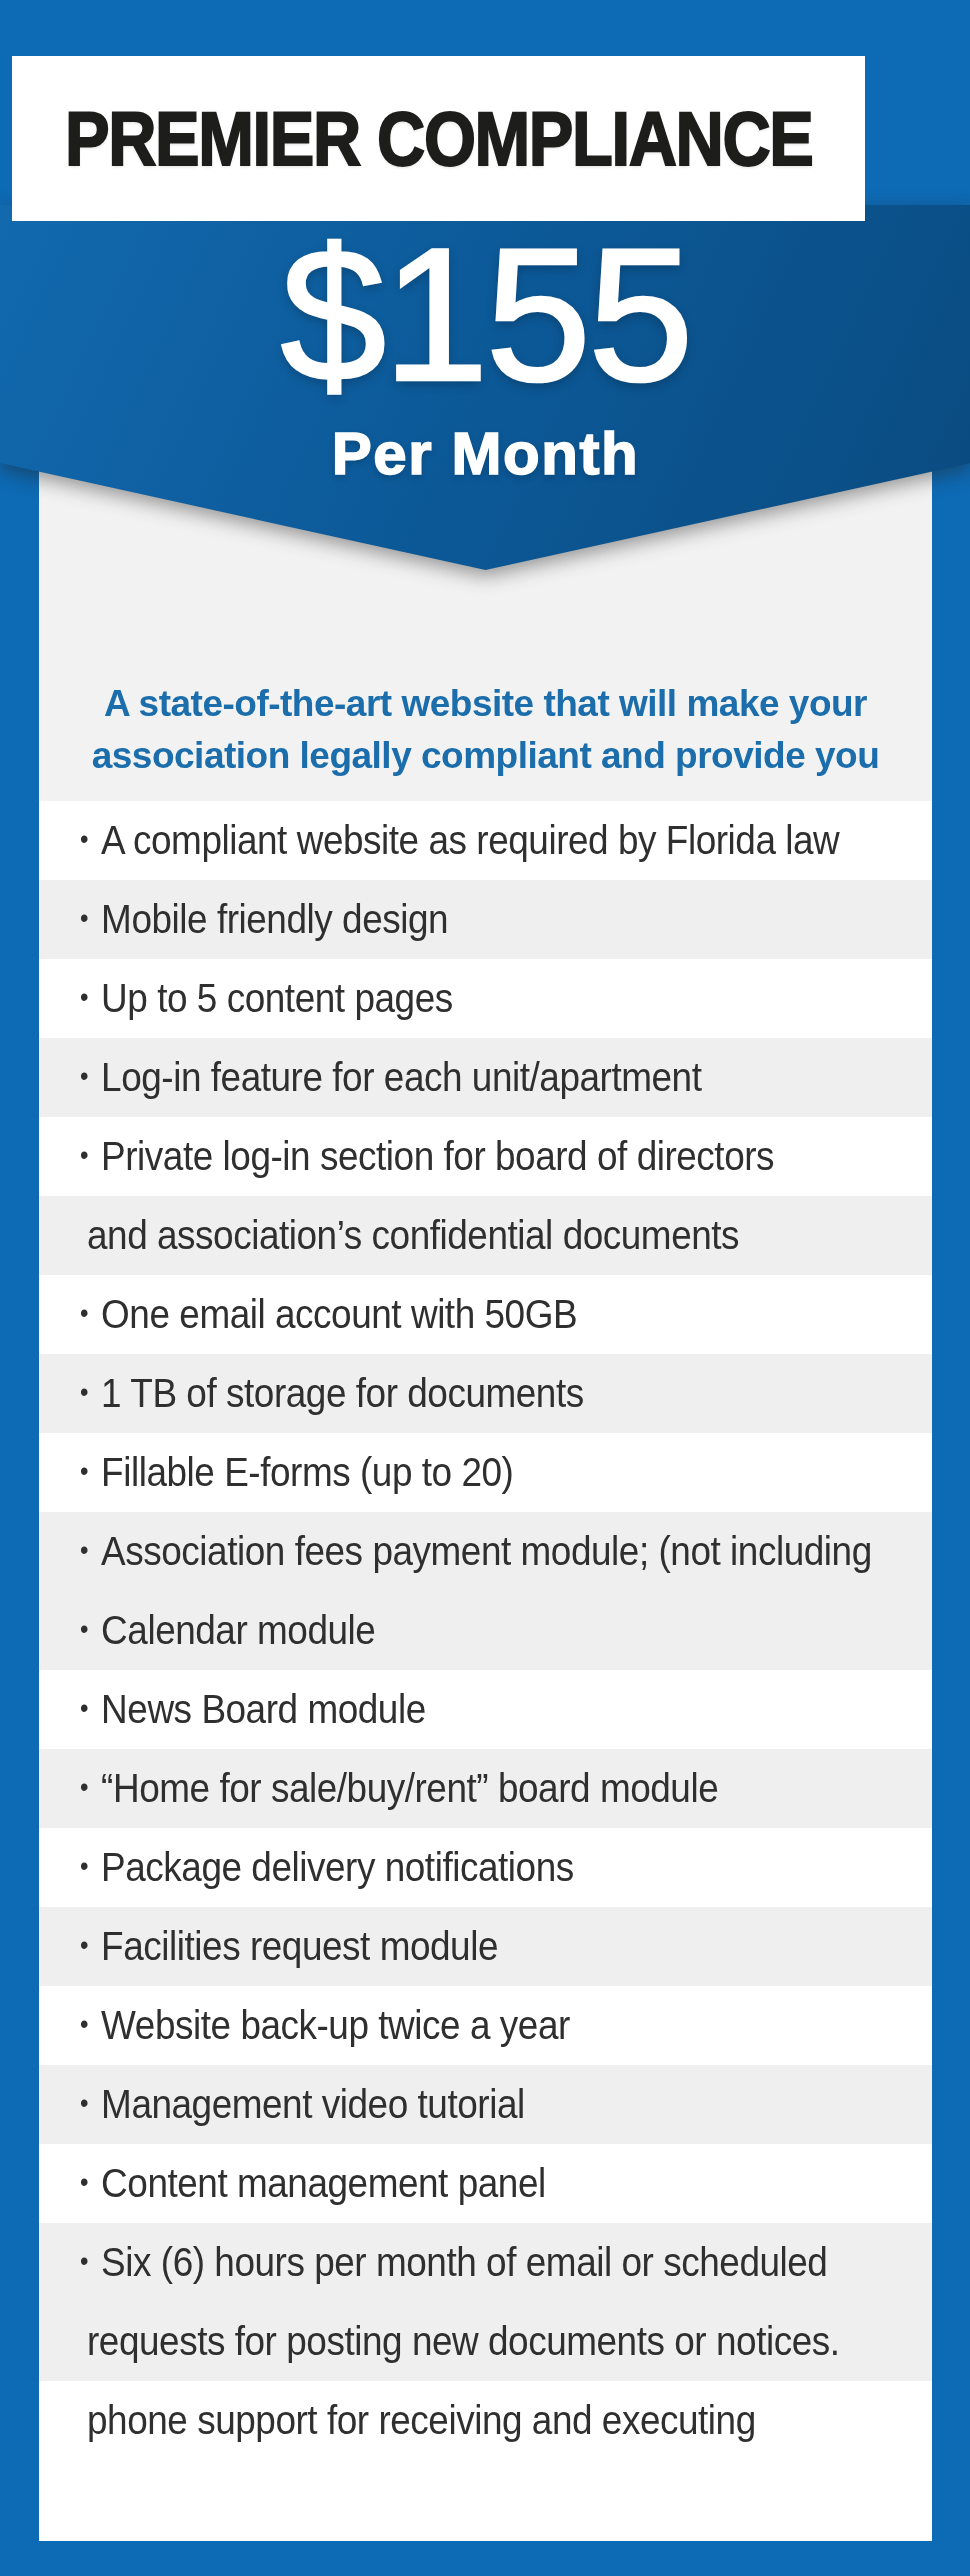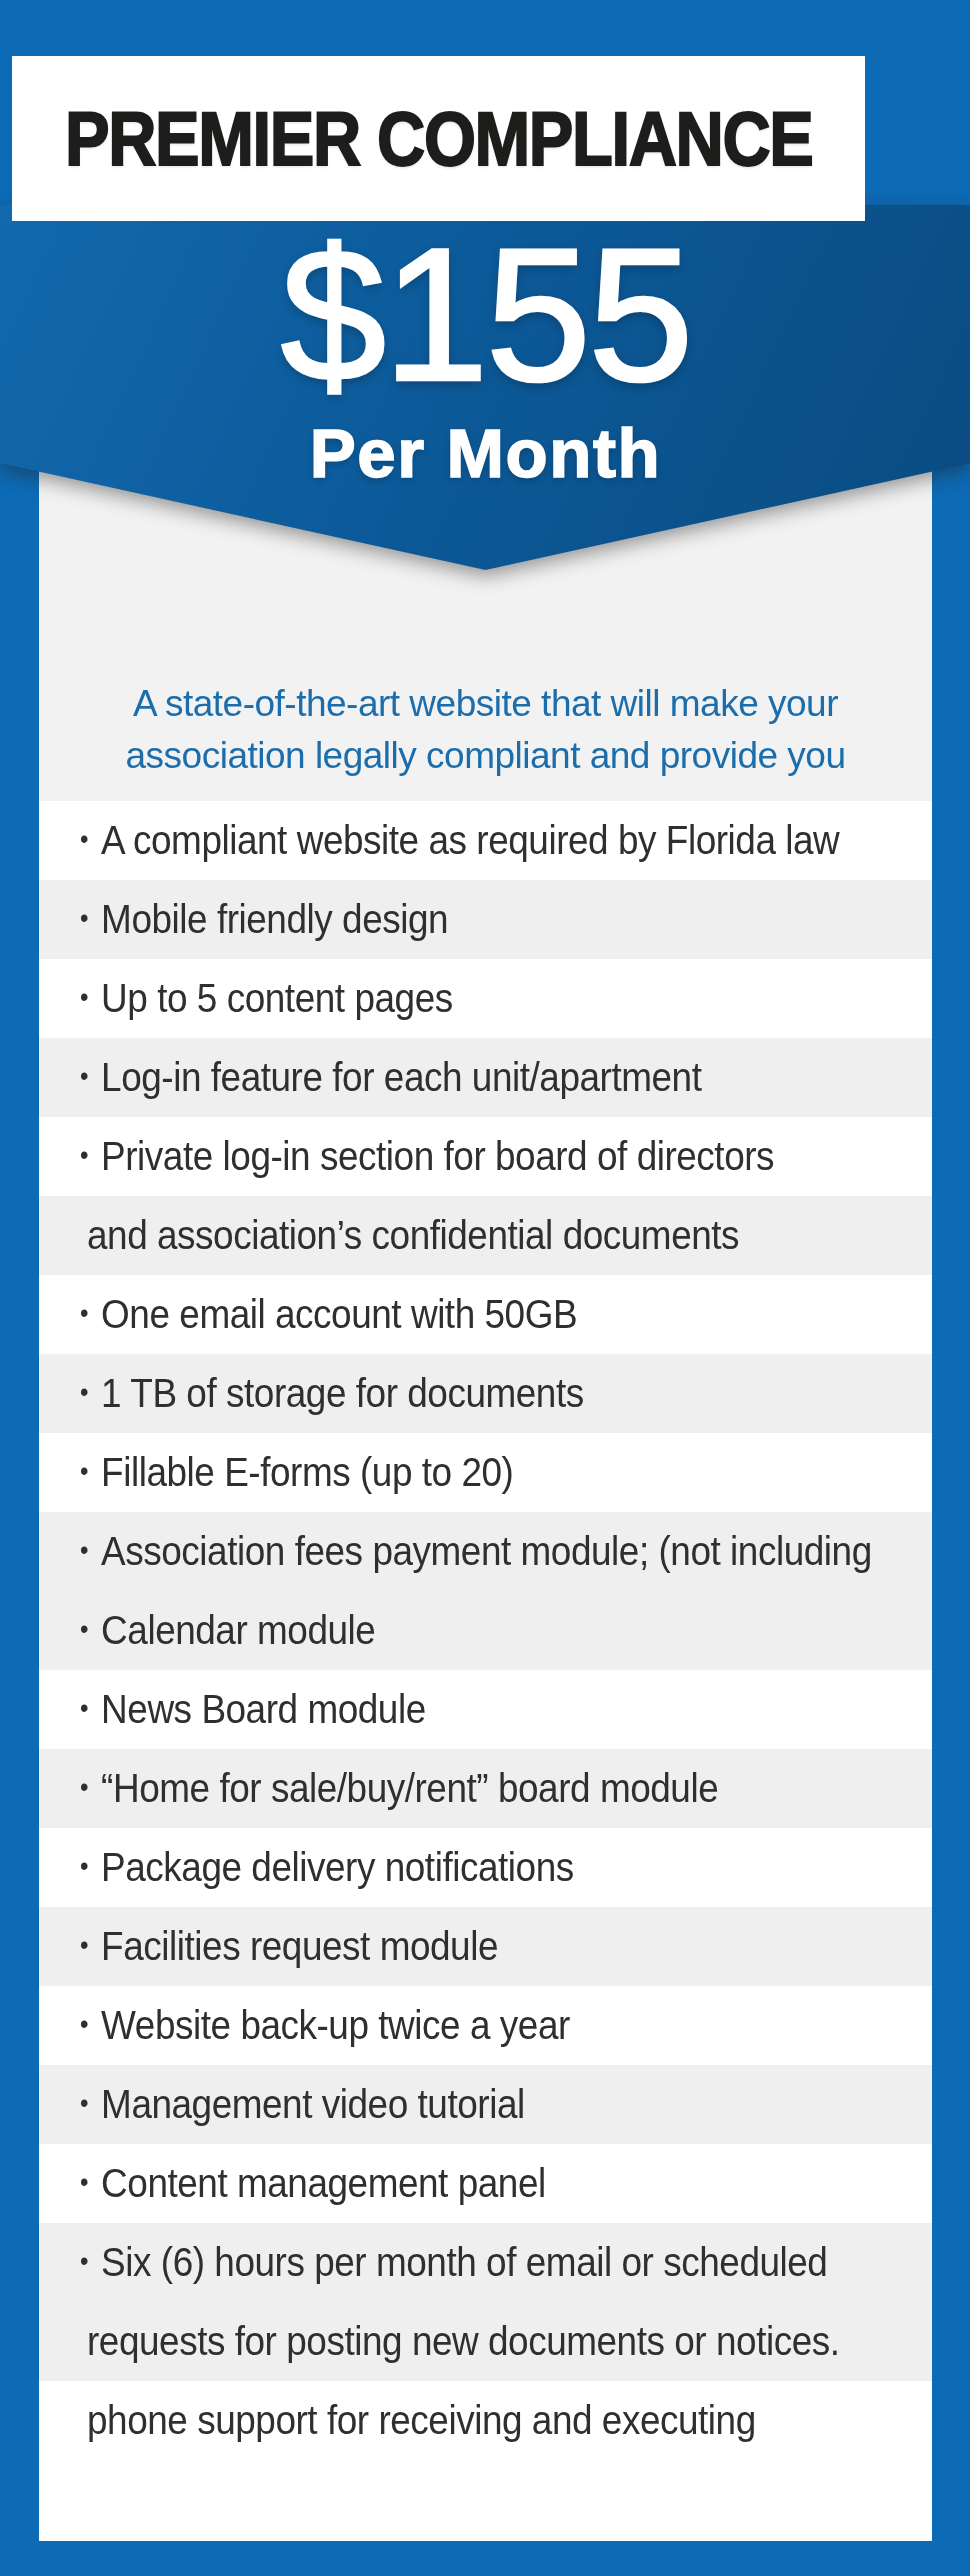--- a/index.html
+++ b/index.html
@@ -41,21 +41,21 @@
   .card{
     position:absolute;left:39px;top:205px;width:893px;height:2336px;
     background:var(--card-bg);z-index:1;
   }
   .desc-section{
     height:596px;background:var(--desc-bg);
     display:flex;flex-direction:column;justify-content:flex-end;
     align-items:center;padding-bottom:19px;box-sizing:border-box;
   }
   .desc-line{
-    line-height:52px;height:52px;font-size:37px;font-weight:400;
+    line-height:52px;height:52px;font-size:37px;font-weight:700;
     letter-spacing:-0.5px;color:var(--desc-color);white-space:nowrap;
     text-align:right;
   }
 
   .features{display:block;}
   .feature-row{
     height:79px;display:flex;align-items:center;
     padding-left:41px;box-sizing:border-box;background:#ffffff;
   }
   .feature-row.alt{background:var(--row-alt);}
@@ -83,21 +83,21 @@
     clip-path:polygon(0 0,100% 0,100% 70.7%,50% 100%,0 70.7%);
     display:flex;flex-direction:column;align-items:center;
   }
   .price-text{
     margin-top:14.4px;line-height:190px;font-size:190px;font-weight:400;
     color:var(--price-color);letter-spacing:-3.2px;
     -webkit-text-stroke:2.7px var(--price-color);
     text-shadow:0 4.3px 10.7px rgba(0,0,0,0.25);
   }
   .period-text{
-    margin-top:1.1px;line-height:88px;font-size:69px;font-weight:700;
+    margin-top:1.1px;line-height:88px;font-size:60px;font-weight:700;
     color:var(--price-color);letter-spacing:1.6px;
     -webkit-text-stroke:1.6px var(--price-color);
     text-shadow:0 3.2px 7.5px rgba(0,0,0,0.22);
   }
 </style>
 </head>
 <body>
 
 <div class="header-band">
   <div class="page-title">PREMIER COMPLIANCE</div>

